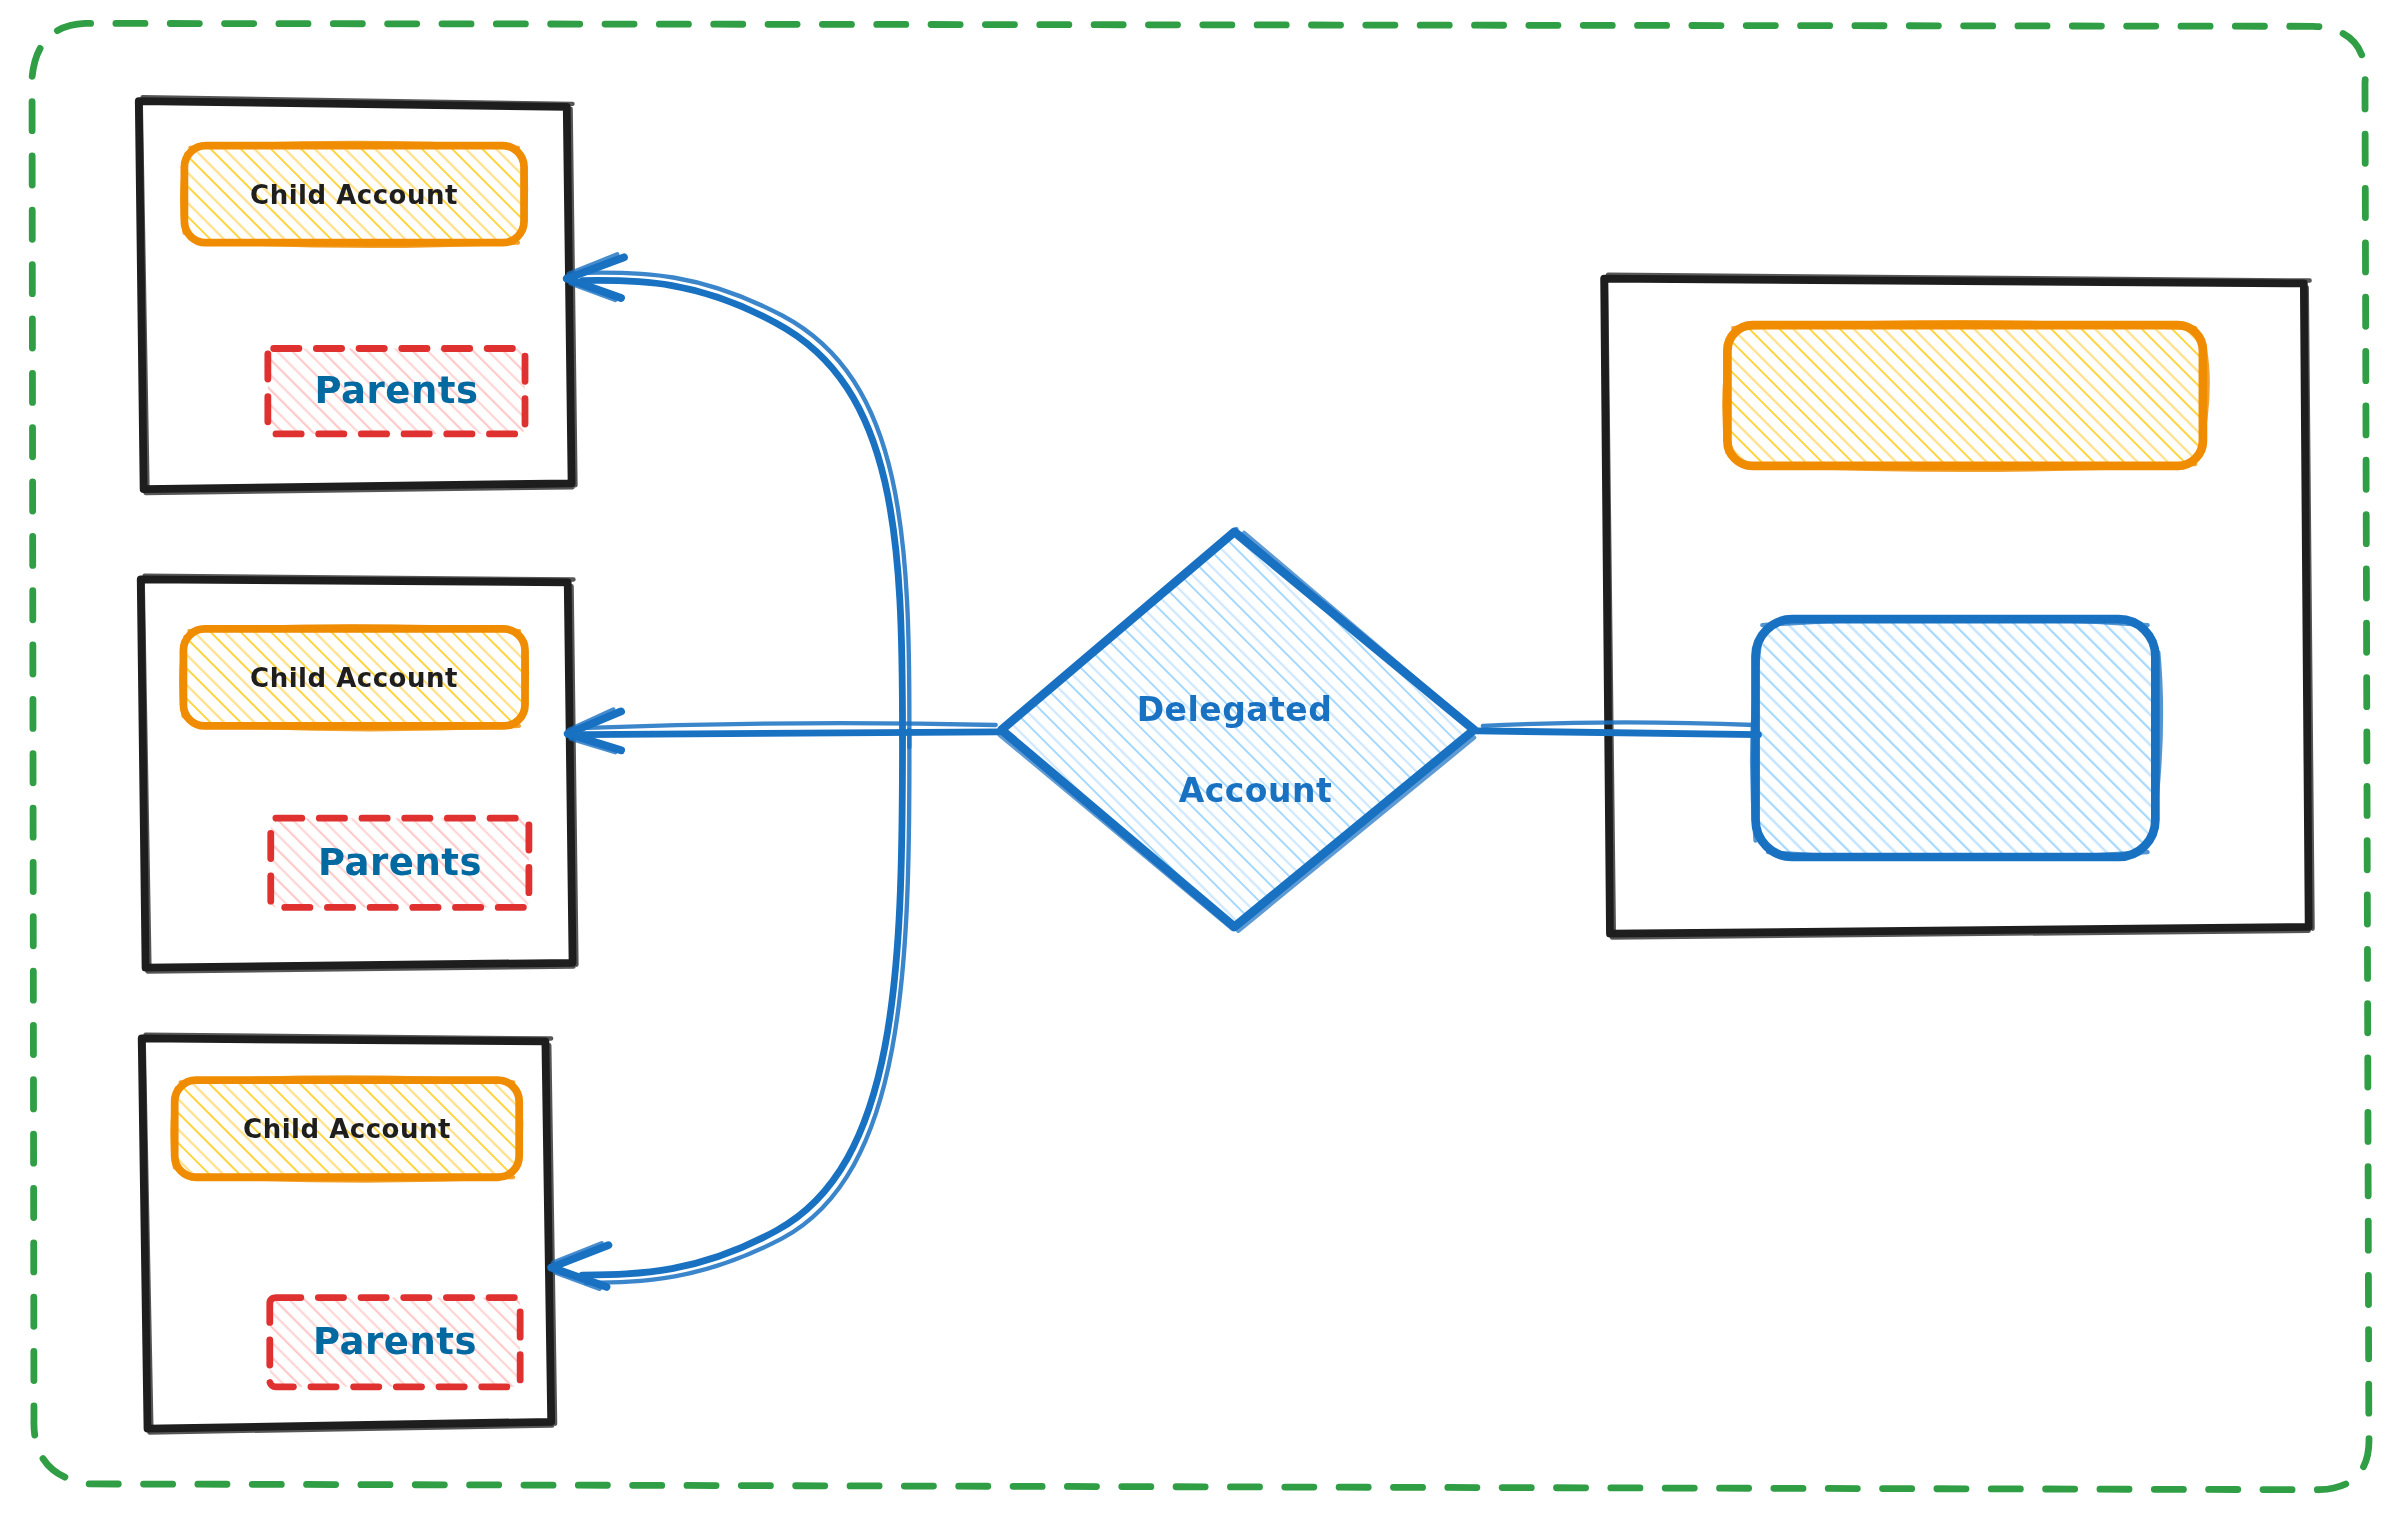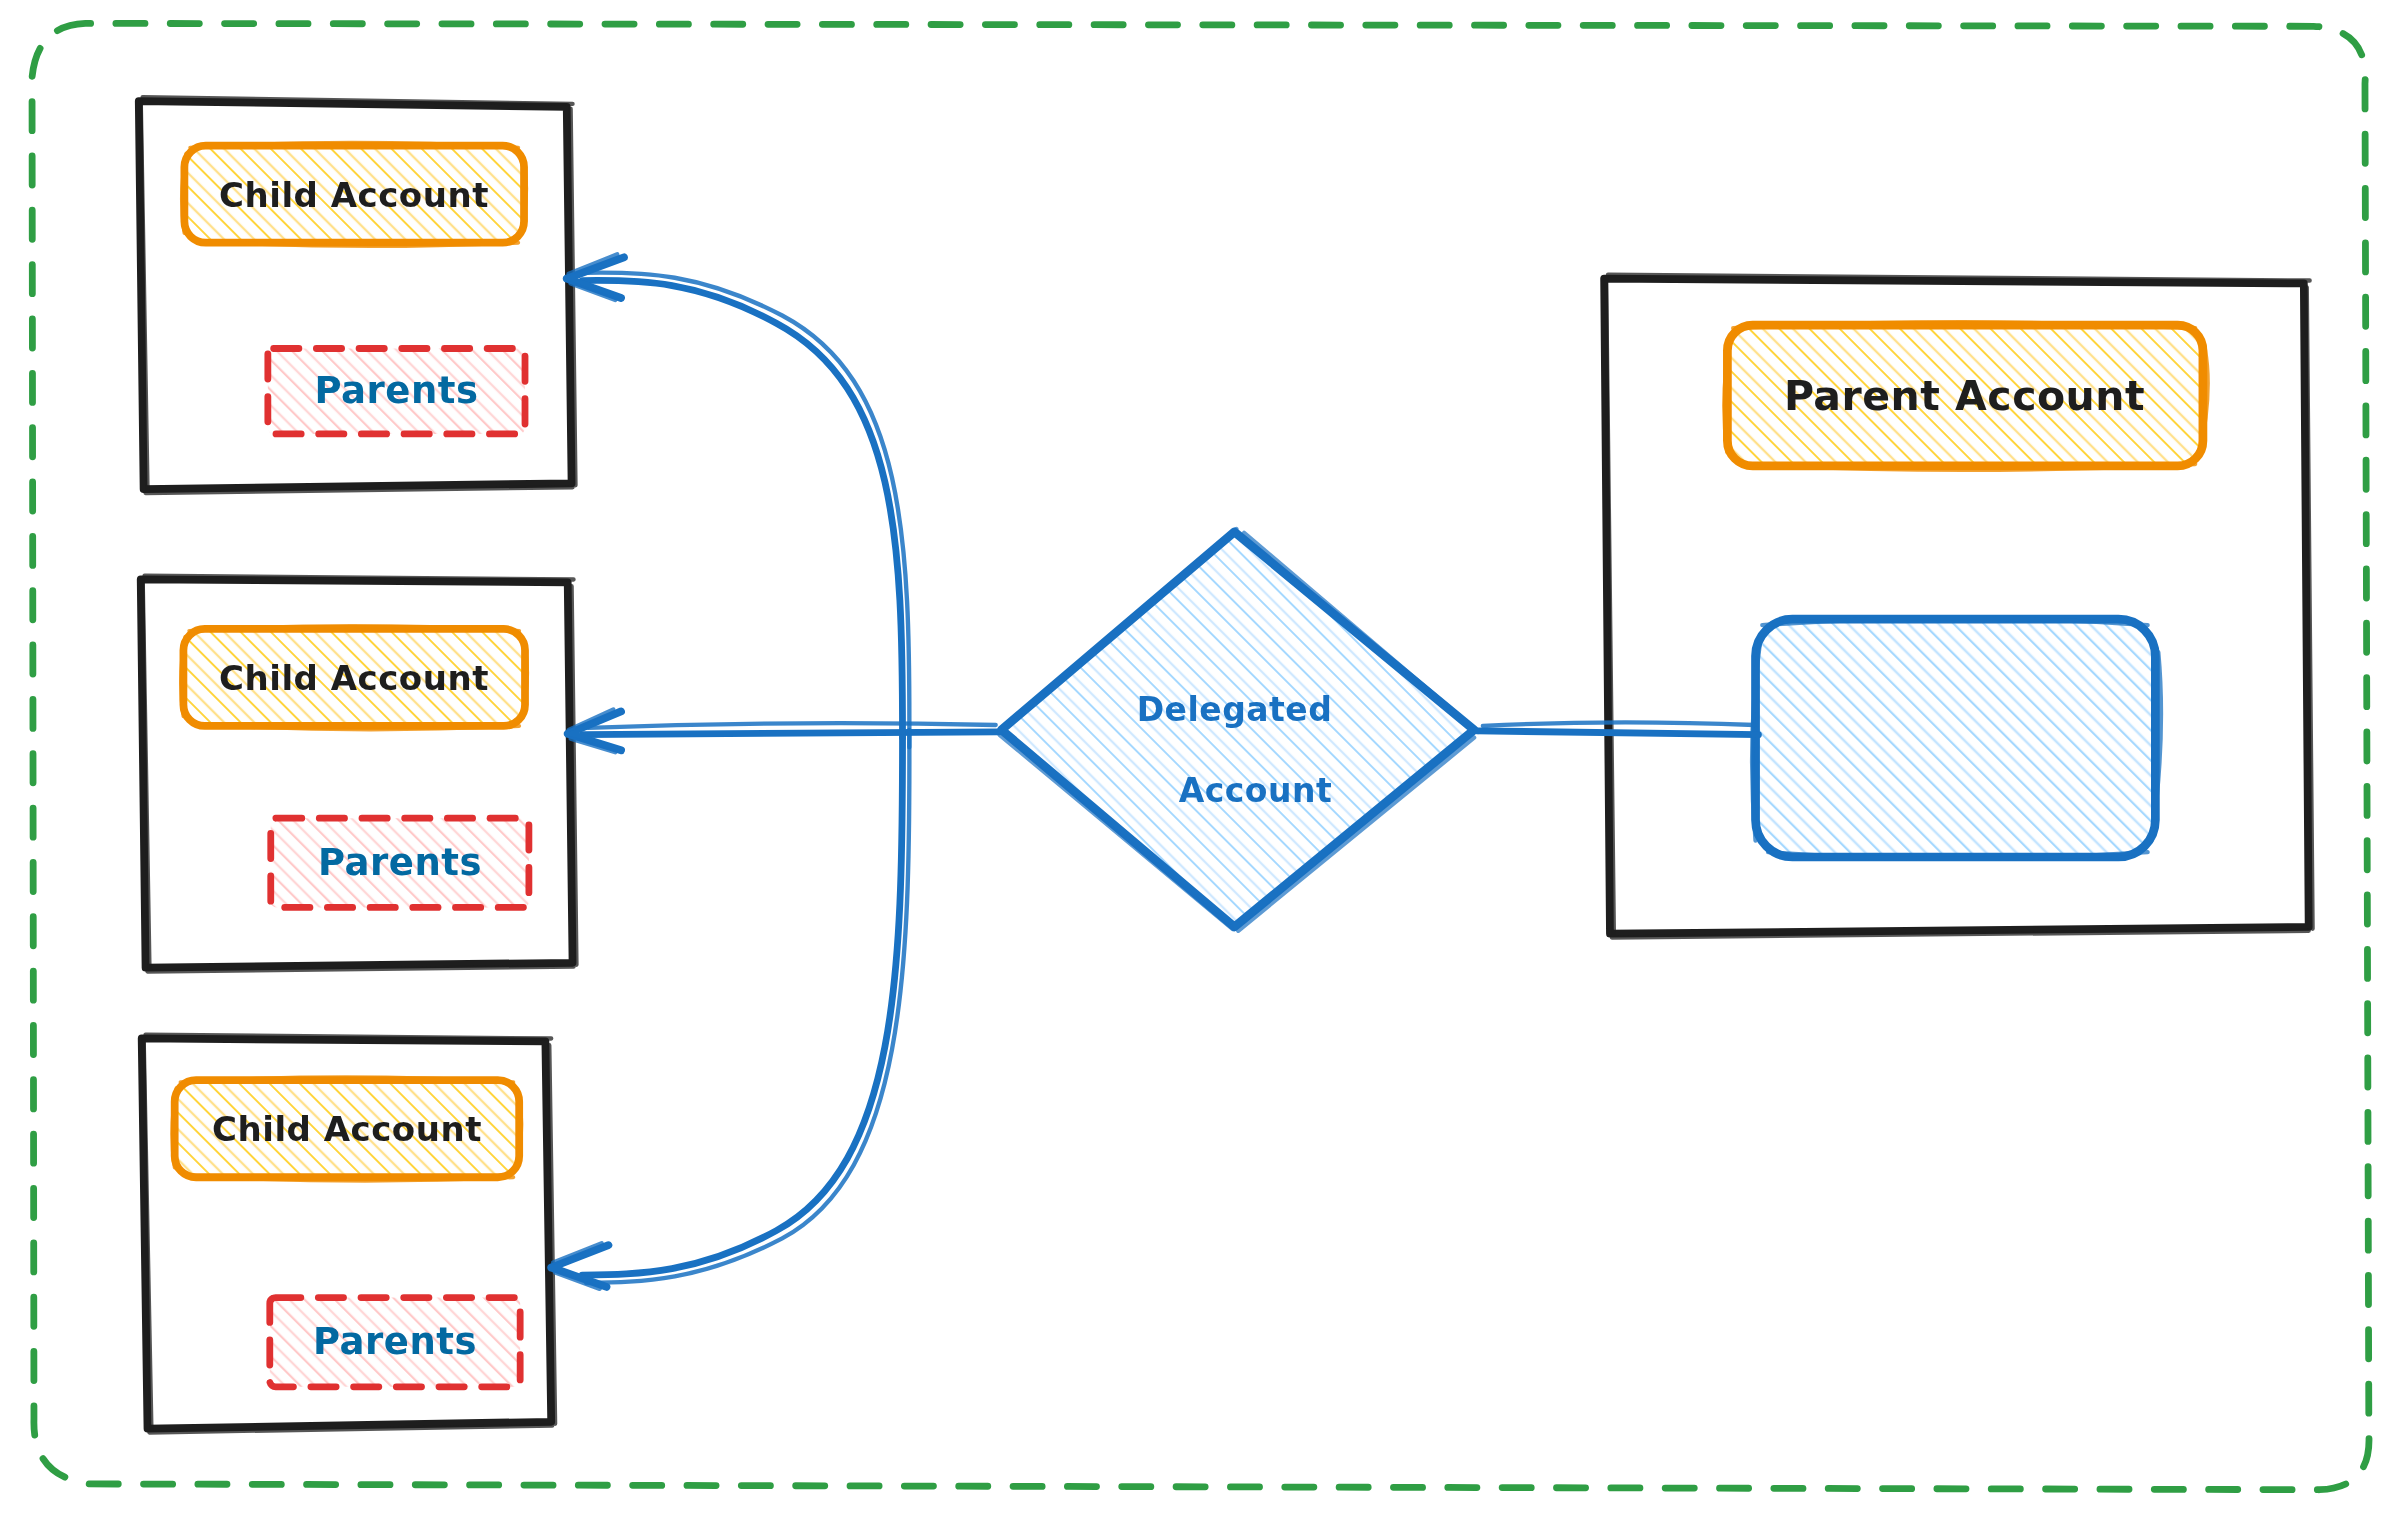--- a/index.html
+++ b/index.html
@@ -30,21 +30,21 @@
     display: flex;
     align-items: center;
     justify-content: center;
     text-align: center;
     pointer-events: none;
     white-space: pre-line;
     font-family: "DejaVu Sans", sans-serif;
     letter-spacing: 0.5px;
   }
   .lbl-child {
-    font-size: 34px;
+    font-size: 26px;
     font-weight: 700;
     color: #1e1e1e;
   }
   .lbl-parents {
     font-size: 37px;
     font-weight: 700;
     color: #0369a1;
   }
   .lbl-parent-account {
     font-size: 41px;
@@ -198,17 +198,16 @@
 
   <div class="label lbl-parents" style="left:270px; top:1297px; width:250px; height:89px;">Parents</div>
 
   <div class="label lbl-delegated" style="left:1079px; top:670px; width:311px; height:121px;text-align:right;">
     <span style="display:block;">
       <span>Delegated</span><br>
       <span>Account</span>
     </span>
   </div>
 
-  <div class="label lbl-parent-account" style="left:1727px; top:325px; width:475px; height:141px;">Parent Account</div>
 
 
 </div>
 
 
 </body></html>

